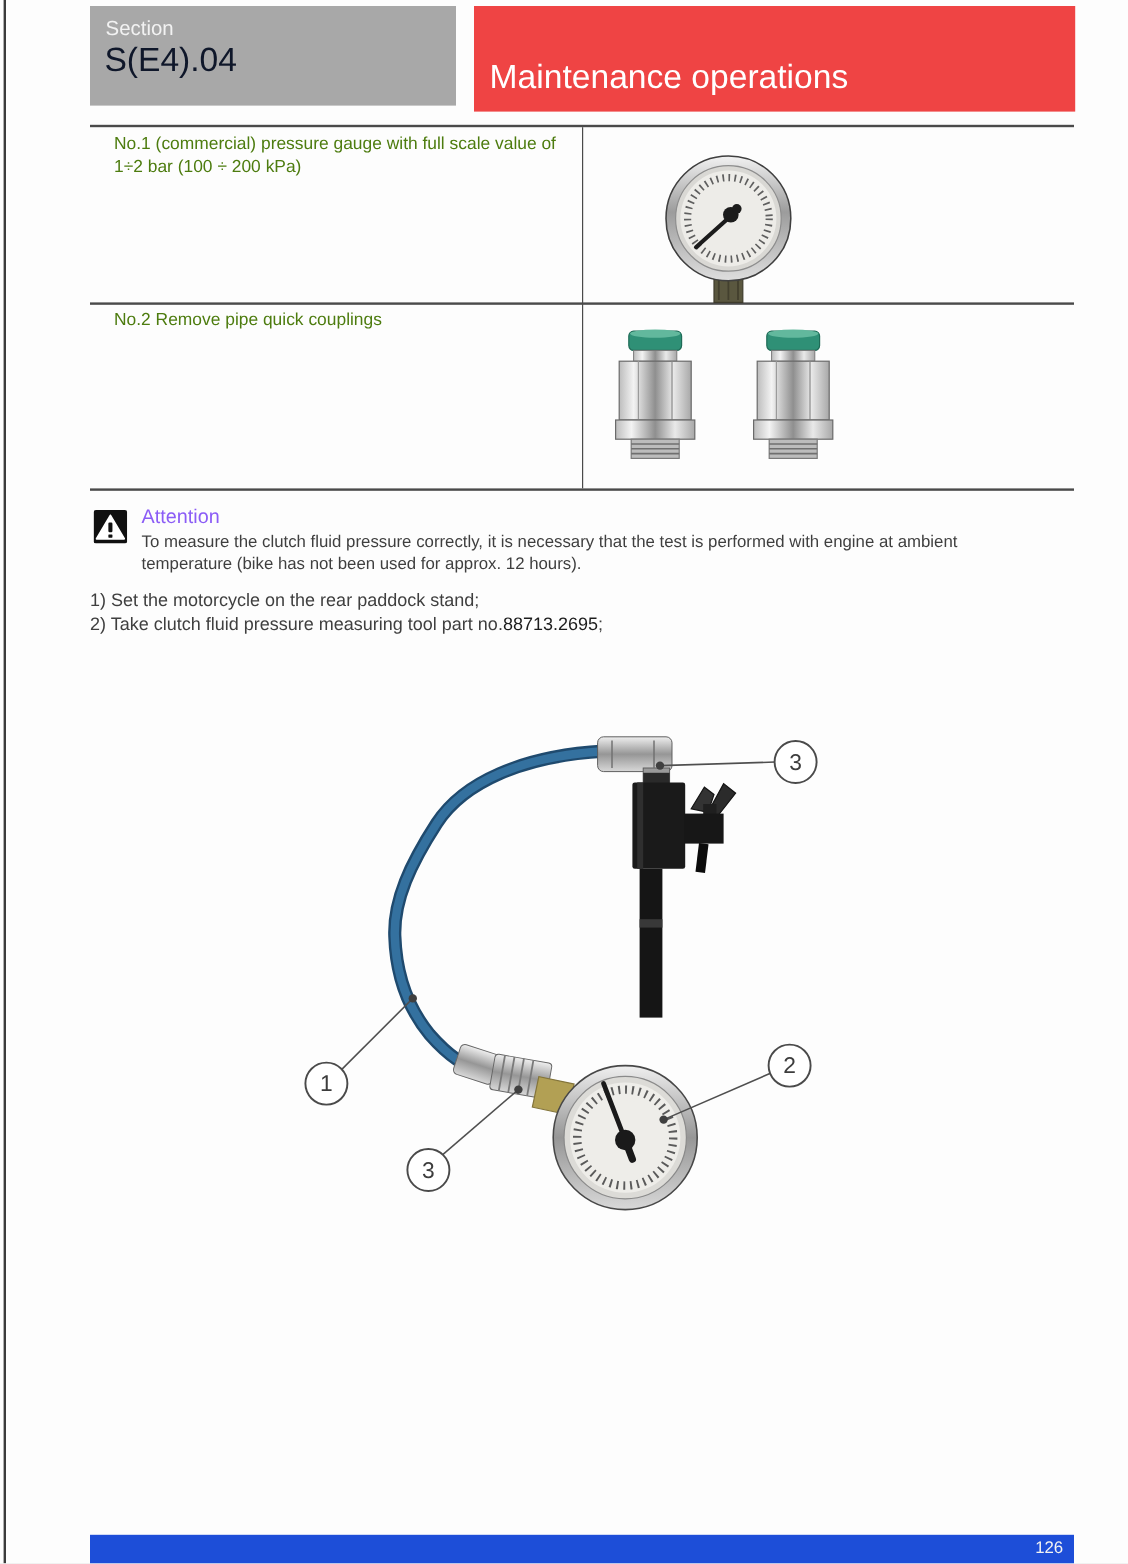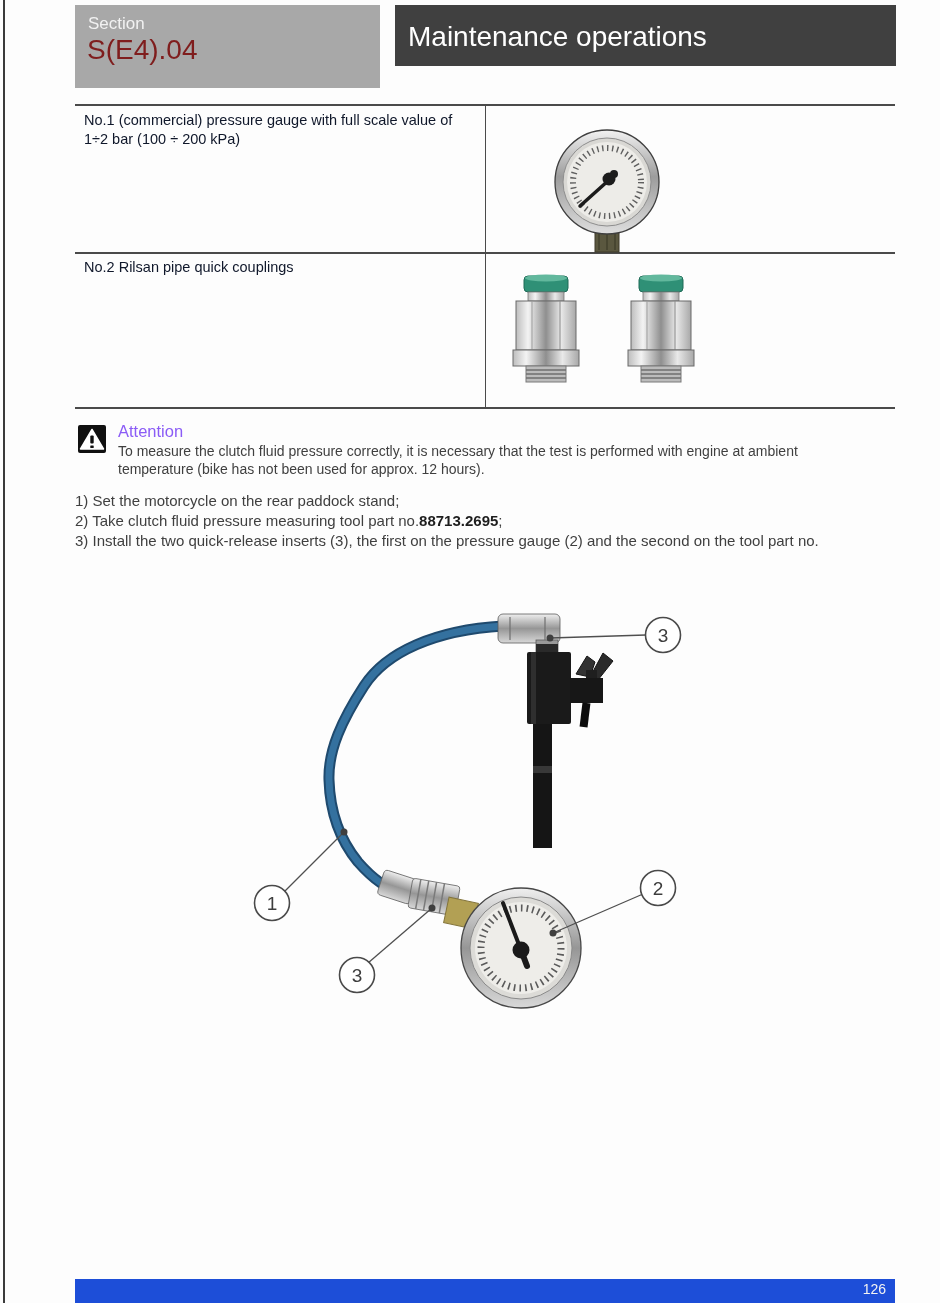--- a/index.html
+++ b/index.html
@@ -5,44 +5,44 @@
   html,body{margin:0;padding:0;background:#e8e8e8;}
   .page{
     position:relative;width:940px;height:1303px;background:#fdfdfd;
     font-family:"Liberation Sans",sans-serif;color:#3f3f3f;overflow:hidden;
     margin:0 auto;
   }
   .scan-edge{position:absolute;left:3px;top:0;width:2px;height:1303px;background:#3b3b3b;}
   
   .hdr-box-dark{position:absolute;left:75px;top:5px;width:305px;height:83px;background:#a8a8a8;}
   .hdr-section-label{position:absolute;left:13px;top:9px;font-size:17px;color:#f2f2f2;}
-  .hdr-section-code{position:absolute;left:12px;top:29px;font-size:28px;color:#7f1d1d;}
-  .hdr-box-light{position:absolute;left:395px;top:5px;width:501px;height:61px;background:#404040;}
+  .hdr-section-code{position:absolute;left:12px;top:29px;font-size:28px;color:#0f172a;}
+  .hdr-box-light{position:absolute;left:395px;top:5px;width:501px;height:88px;background:#ef4444;}
   .hdr-title{position:absolute;left:13px;bottom:13px;font-size:28px;color:#ffffff;}
   
   .tools-table{position:absolute;left:75px;top:104px;width:820px;height:301px;
     border-top:2px solid #4a4a4a;border-bottom:2px solid #4a4a4a;}
   .tt-row-divider{position:absolute;left:0;top:146px;width:820px;height:0;border-top:2px solid #4a4a4a;}
   .tt-col-divider{position:absolute;left:410px;top:0;width:0;height:301px;border-left:1.5px solid #4a4a4a;}
-  .tt-cell-text{position:absolute;left:9px;width:396px;font-size:14.5px;line-height:19px;color:#0f172a;}
+  .tt-cell-text{position:absolute;left:20px;width:396px;font-size:14.5px;line-height:19px;color:#4d7c0f;}
   .tt-text-1{top:5px;}
   .tt-text-2{top:152px;}
   .gauge-photo{position:absolute;left:472px;top:14px;}
   .coupling-photo-1{position:absolute;left:437px;top:166px;}
   .coupling-photo-2{position:absolute;left:552px;top:166px;}
   
   .attention{position:absolute;left:78px;top:424px;width:800px;}
   .att-icon{position:absolute;left:0;top:1px;width:28px;height:28px;}
   .att-title{position:absolute;left:40px;top:-2px;font-size:16.5px;color:#8b5cf6;}
   .att-body{position:absolute;left:40px;top:19px;width:742px;font-size:14px;line-height:17.5px;color:#3f3f3f;}
   
   .steps-1-4{position:absolute;left:75px;top:491px;width:830px;font-size:15px;}
   .steps-5-6{position:absolute;left:75px;top:1042px;width:830px;font-size:15px;}
   .step-line{line-height:19.8px;white-space:nowrap;}
-  .bold-part{font-weight:bold;color:#1d1d1d;}
+  .bold-part{font-weight:normal;color:#1d1d1d;}
   
   .figure{position:absolute;left:240px;top:600px;width:460px;height:430px;}
   
   .footer-bar{position:absolute;left:75px;top:1279px;width:820px;height:36px;background:#1d4ed8;}
   .footer-page{position:absolute;right:9px;top:2px;font-size:14px;color:#f3f3f3;}
 </style>
 </head>
 <body>
 
 <div class="page">
@@ -53,21 +53,21 @@
     <div class="hdr-section-code">S(E4).04</div>
   </div>
   <div class="hdr-box-light">
     <div class="hdr-title">Maintenance operations</div>
   </div>
 
   <div class="tools-table">
     <div class="tt-row-divider"></div>
     <div class="tt-col-divider"></div>
     <div class="tt-cell-text tt-text-1">No.1 (commercial) pressure gauge with full scale value of 1÷2 bar (100 ÷ 200 kPa)</div>
-    <div class="tt-cell-text tt-text-2">No.2 Rilsan pipe quick couplings</div>
+    <div class="tt-cell-text tt-text-2">No.2 Remove pipe quick couplings</div>
 
     <svg class="gauge-photo" width="120" height="135" viewBox="0 0 120 135">
       <defs>
         <linearGradient id="gSilvV" x1="0" y1="0" x2="0" y2="1">
           <stop offset="0" stop-color="#f2f2f2"></stop>
             <stop offset="0.45" stop-color="#9c9c9c"></stop>
             <stop offset="1" stop-color="#dedede"></stop>
         </linearGradient>
       </defs>
       <rect x="48" y="106" width="24" height="26" fill="#5a573f" stroke="#3e3b2b" stroke-width="1"></rect>
@@ -128,21 +128,20 @@
       <rect x="12.3" y="10.5" width="3.4" height="8" rx="1" fill="#101010"></rect>
       <rect x="12.3" y="20.4" width="3.4" height="2.7" rx="0.5" fill="#101010"></rect>
     </svg>
     <div class="att-title">Attention</div>
     <div class="att-body">To measure the clutch fluid pressure correctly, it is necessary that the test is performed with engine at ambient temperature (bike has not been used for approx. 12 hours).</div>
   </div>
 
   <div class="steps-1-4">
       <div class="step-line"><span>1) Set the motorcycle on the rear paddock stand;</span></div>
       <div class="step-line"><span>2) Take clutch fluid pressure measuring tool part no.</span><span class="bold-part">88713.2695</span><span>;</span></div>
-      <div class="step-line"><span>3) Install the two quick-release inserts (3), the first on the pressure gauge (2) and the second on the tool part no.</span></div>
     </div>
 
   <svg class="figure" width="460" height="430" viewBox="0 0 460 430">
     <defs>
       <linearGradient id="gSilvH" x1="0" y1="0" x2="0" y2="1">
         <stop offset="0" stop-color="#efefef"></stop>
           <stop offset="0.5" stop-color="#969696"></stop>
           <stop offset="1" stop-color="#d8d8d8"></stop>
       </linearGradient>
     </defs>

